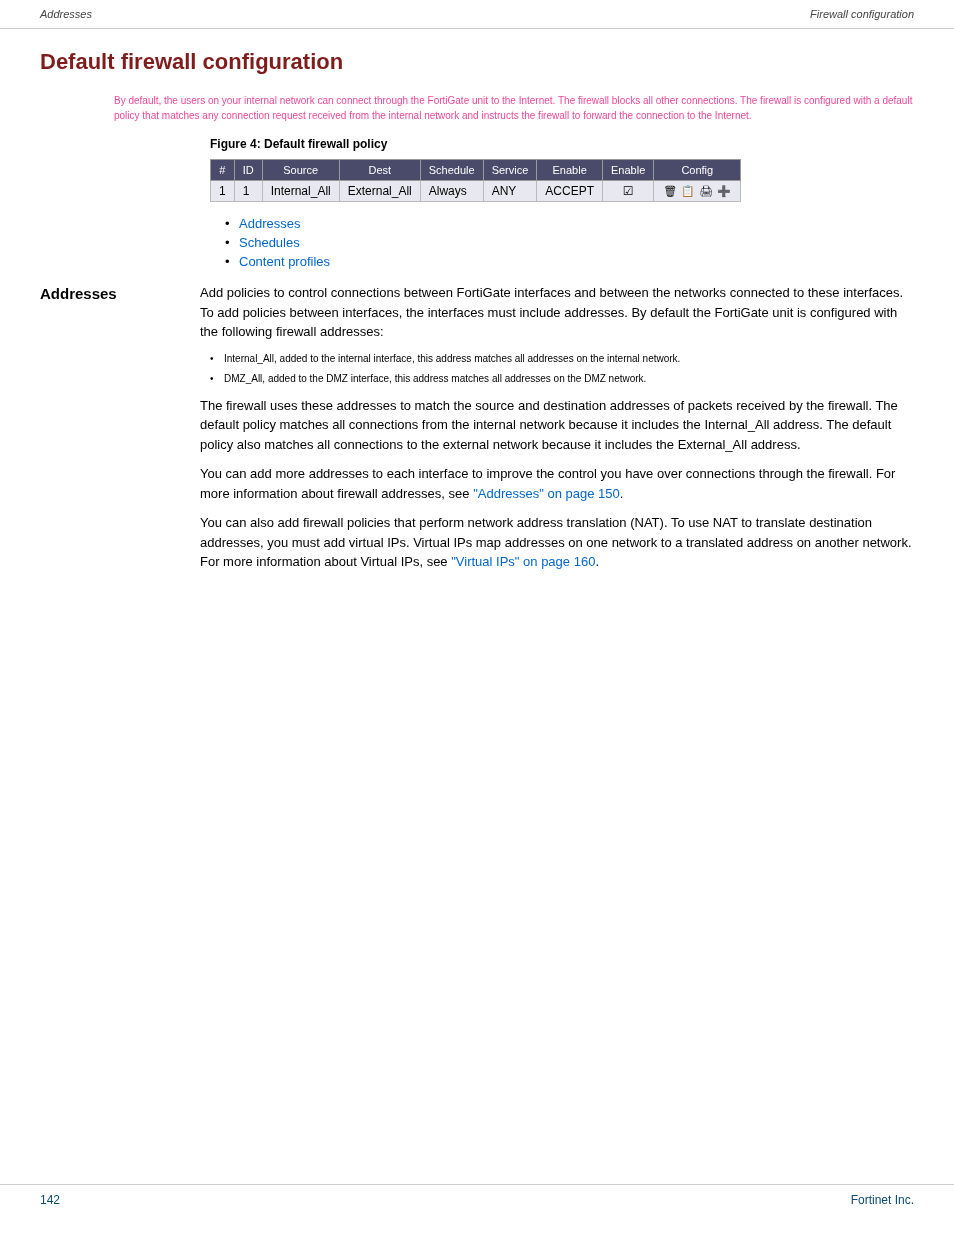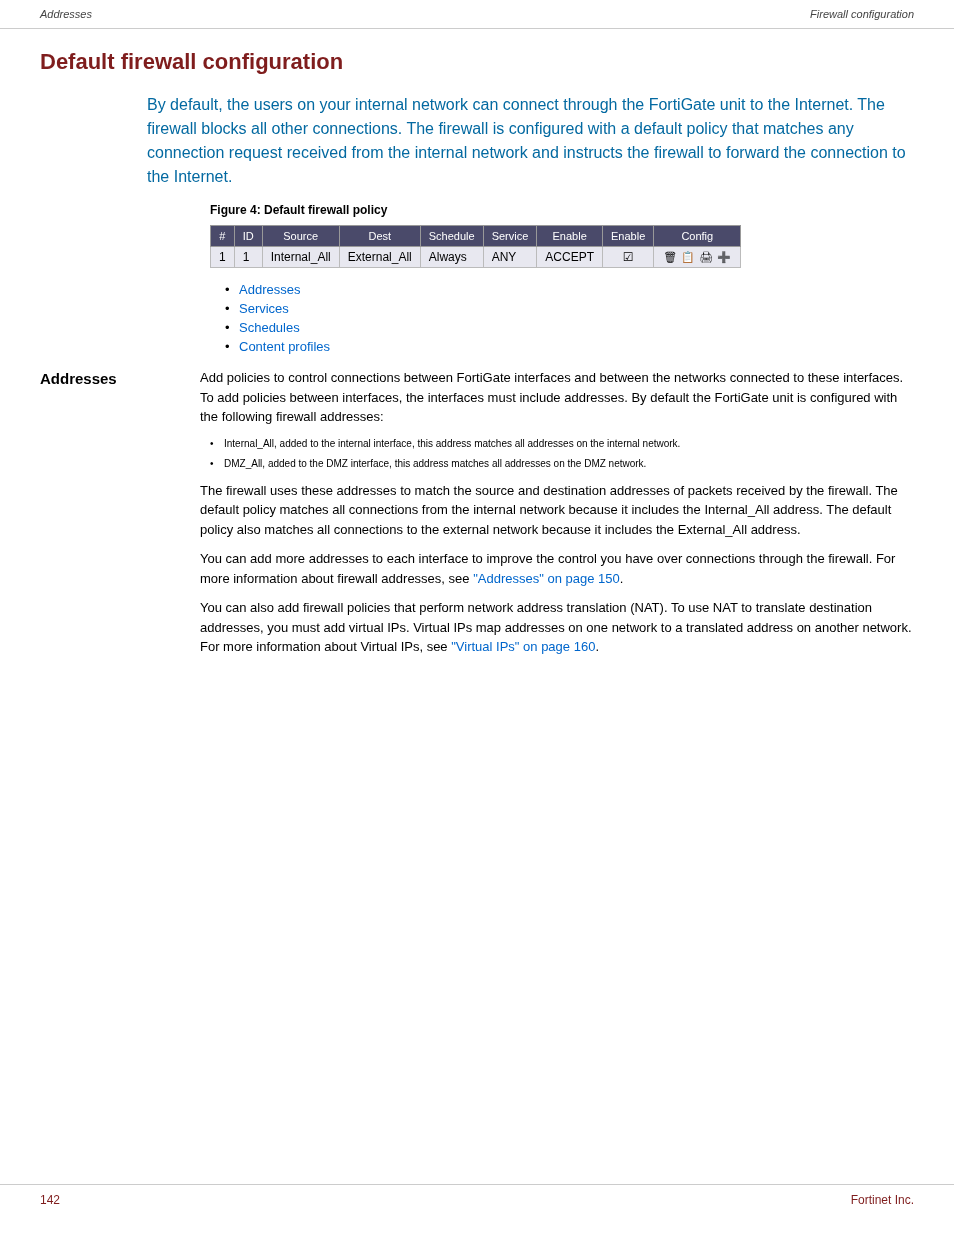--- a/index.html
+++ b/index.html
@@ -30,43 +30,43 @@
       position: absolute;
       bottom: 20px;
       left: 0;
       right: 0;
       display: flex;
       justify-content: space-between;
       align-items: center;
       padding: 8px 40px;
       border-top: 1px solid #ccc;
       font-size: 12px;
-      color: #7f1d1d;
+      color: #0c4a6e;
     }
 
     
     .content {
       padding: 20px 40px 60px 40px;
     }
 
     
     .page-title {
       font-size: 22px;
       font-weight: bold;
       color: #7f1d1d;
       margin-bottom: 18px;
     }
 
     
     .body-text {
-      font-size: 16px;
+      font-size: 10px;
       line-height: 1.5;
-      color: #0369a1;
-      margin-bottom: 14px;
-      margin-left: 107px;
+      color: #ec4899;
+      margin-bottom: 14px;
+      margin-left: 74px;
     }
 
     
     .figure-caption {
       font-size: 12px;
       font-weight: bold;
       margin-left: 170px;
       margin-bottom: 8px;
     }
 
@@ -242,23 +242,20 @@
         </tr>
       </tbody>
     </table>
   </div>
 
   <ul class="bullet-list">
     <li>
       <a href="#">Addresses</a>
     </li>
     <li>
-      <a href="#">Services</a>
-    </li>
-    <li>
       <a href="#">Schedules</a>
     </li>
     <li>
       <a href="#">Content profiles</a>
     </li>
   </ul>
 
   <div class="two-col">
     <div class="left-label">Addresses</div>
     <div class="right-content">

